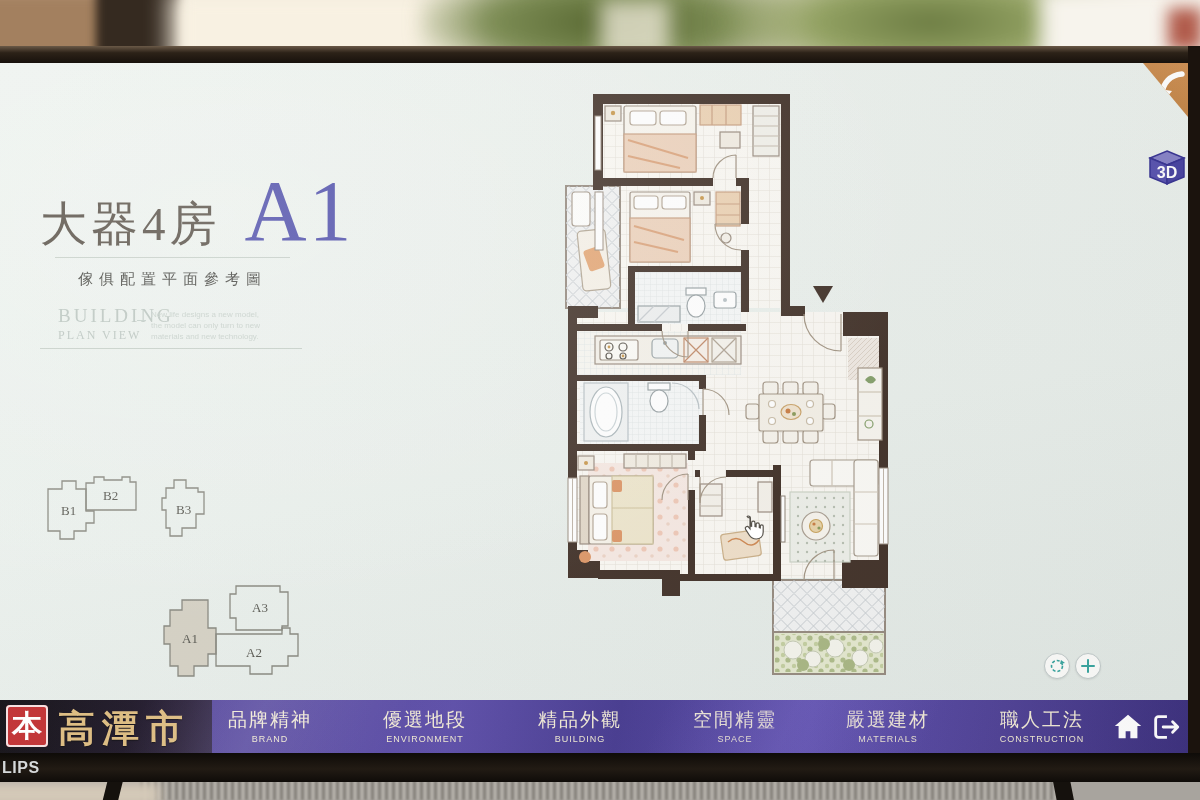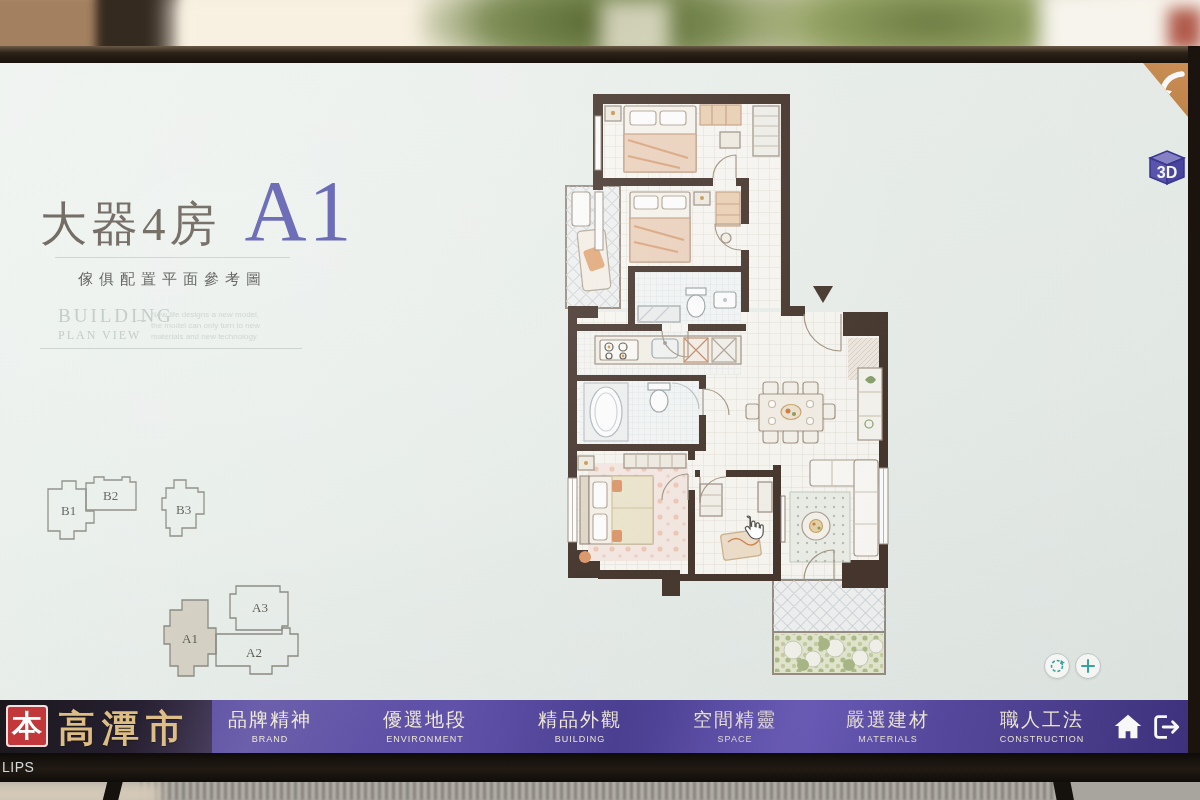--- a/index.html
+++ b/index.html
@@ -28,21 +28,21 @@
   .leg{position:absolute;background:#15110d;border-radius:2px;}
   .leg-l{left:104px;top:-4px;width:15px;height:40px;transform:rotate(14deg);}
   .leg-r{left:1056px;top:-4px;width:17px;height:40px;transform:rotate(-11deg);}
 
   
   .bezel-top{position:absolute;left:0;top:46px;width:1200px;height:17px;
      background:linear-gradient(180deg,#6a5947 0%,#2c2218 40%,#17110c 100%);}
   .bezel-right{position:absolute;left:1188px;top:46px;width:12px;height:710px;background:#1b130d;}
   .bezel-bottom{position:absolute;left:0;top:753px;width:1200px;height:29px;
      background:linear-gradient(180deg,#0e0b08 0%,#221b14 55%,#0f0c09 100%);}
-  .bezel-logo{position:absolute;left:2px;top:6px;color:#d6d9da;font-size:14px;font-weight:normal;letter-spacing:.5px;}
+  .bezel-logo{position:absolute;left:2px;top:6px;color:#d6d9da;font-size:16px;font-weight:bold;letter-spacing:.5px;}
 
   
   .screen{position:absolute;left:0;top:63px;width:1188px;height:690px;overflow:hidden;
      background:linear-gradient(170deg,#edf2ee 0%,#e9efeb 55%,#e1e8e4 100%);}
   .glare{position:absolute;left:0;top:0;width:100%;height:100%;pointer-events:none;
      background:radial-gradient(ellipse at 18% 22%,rgba(255,255,255,.20) 0%,rgba(255,255,255,0) 55%),
                 linear-gradient(100deg,rgba(255,255,255,.07) 0%,rgba(0,0,0,.03) 100%);}
 
   
   .title-row{position:absolute;left:40px;top:98px;display:flex;align-items:baseline;gap:24px;

